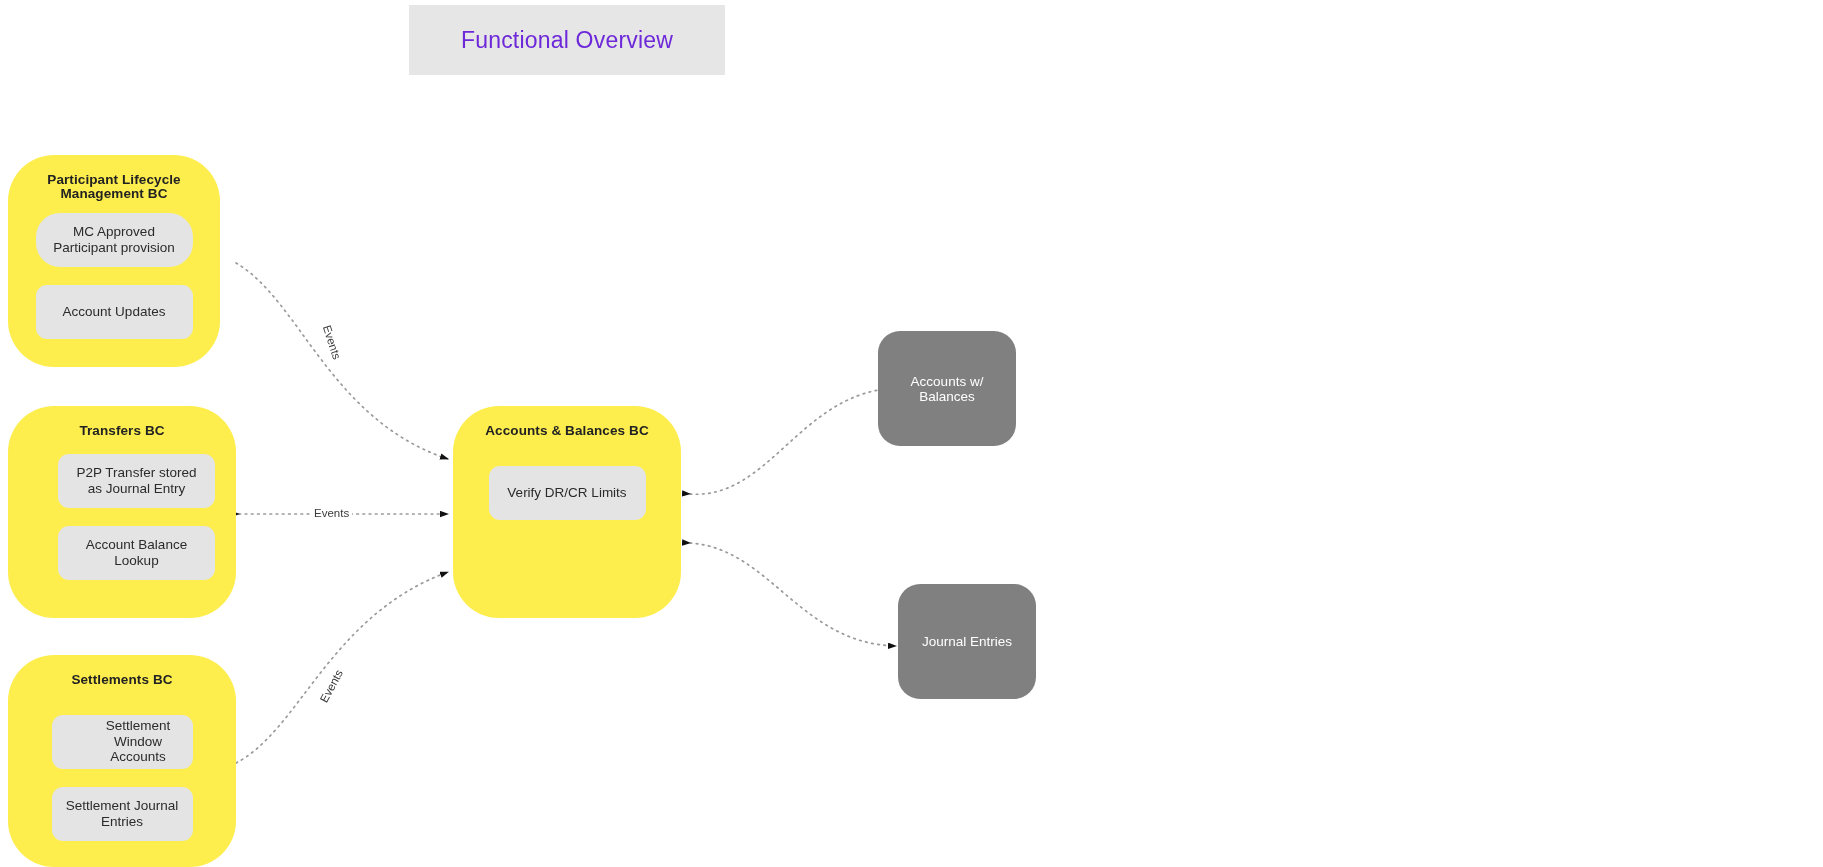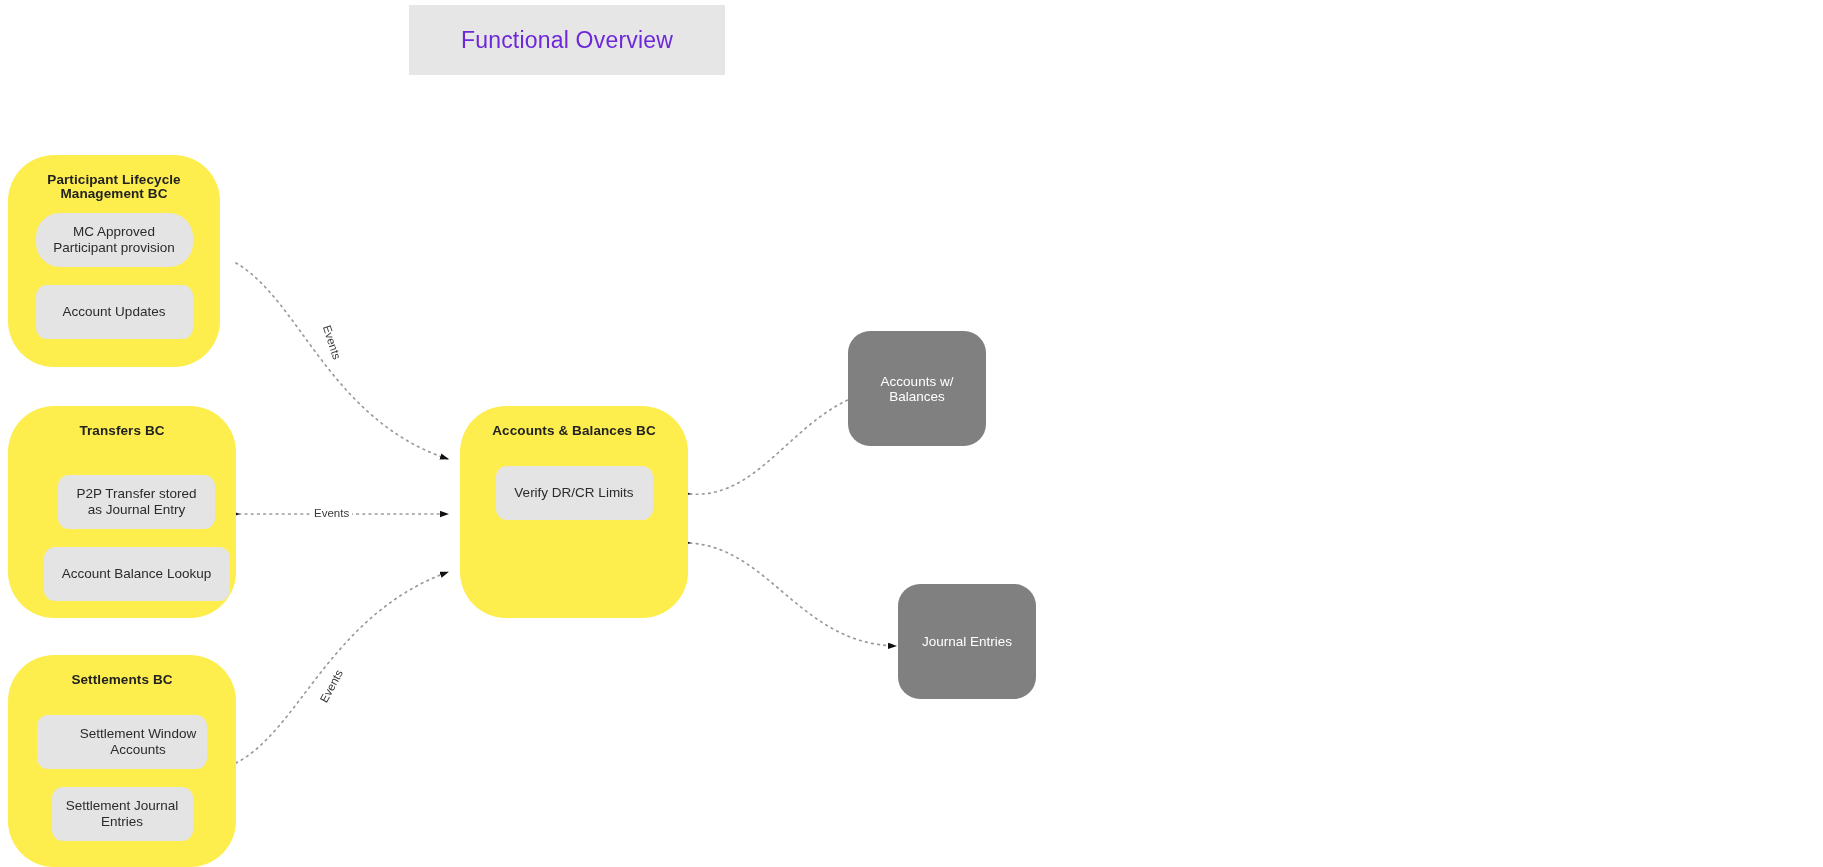--- a/index.html
+++ b/index.html
@@ -143,42 +143,42 @@
   <div class="bc-group" style="left:8px; top:155px; width:212px; height:212px;">
     <div class="bc-title">Participant Lifecycle Management BC</div>
     <div class="bc-cards">
       <div class="bc-card" style="width:157px; height:54px;border-radius:24px;">MC Approved Participant provision</div>
       <div class="bc-card" style="width:157px; height:54px;">Account Updates</div>
     </div>
   </div>
 
   <div class="bc-group" style="left:8px; top:406px; width:228px; height:212px;">
     <div class="bc-title">Transfers BC</div>
-    <div class="bc-cards" style="margin-top:37px;padding-left:29px;">
+    <div class="bc-cards" style="margin-top:16px;padding-left:29px;">
       <div class="bc-card" style="width:157px; height:54px;">P2P Transfer stored as Journal Entry</div>
-      <div class="bc-card" style="width:186px; height:54px;">Account Balance Lookup</div>
+      <div class="bc-card" style="width:157px; height:54px;">Account Balance Lookup</div>
     </div>
   </div>
 
   <div class="bc-group" style="left:8px; top:655px; width:228px; height:212px;">
     <div class="bc-title">Settlements BC</div>
     <div class="bc-cards" style="margin-top:28px;">
-      <div class="bc-card" style="width:170px; height:54px;padding-left:42px;">Settlement Window Accounts</div>
+      <div class="bc-card" style="width:141px; height:54px;padding-left:42px;">Settlement Window Accounts</div>
       <div class="bc-card" style="width:141px; height:54px;">Settlement Journal Entries</div>
     </div>
   </div>
 
-  <div class="bc-group" style="left:453px; top:406px; width:228px; height:212px;margin-left:7px;">
+  <div class="bc-group" style="left:453px; top:406px; width:228px; height:212px;">
     <div class="bc-title">Accounts &amp; Balances BC</div>
     <div class="bc-cards" style="margin-top:28px;">
       <div class="bc-card" style="width:157px; height:54px;">Verify DR/CR Limits</div>
     </div>
   </div>
 
-  <div class="entity-box" style="left:848px; top:331px; width:138px; height:115px;">Accounts w/ Balances</div>
+  <div class="entity-box" style="left:878px; top:331px; width:138px; height:115px;">Accounts w/ Balances</div>
 
   <div class="entity-box" style="left:898px; top:584px; width:138px; height:115px;">Journal Entries</div>
 
   <div class="edge-label rot-a" style="left:311px; top:336px;">Events</div>
 
   <div class="edge-label" style="left:311px; top:507px;">Events</div>
 
   <div class="edge-label rot-b" style="left:311px; top:680px;">Events</div>
 
 </div>

